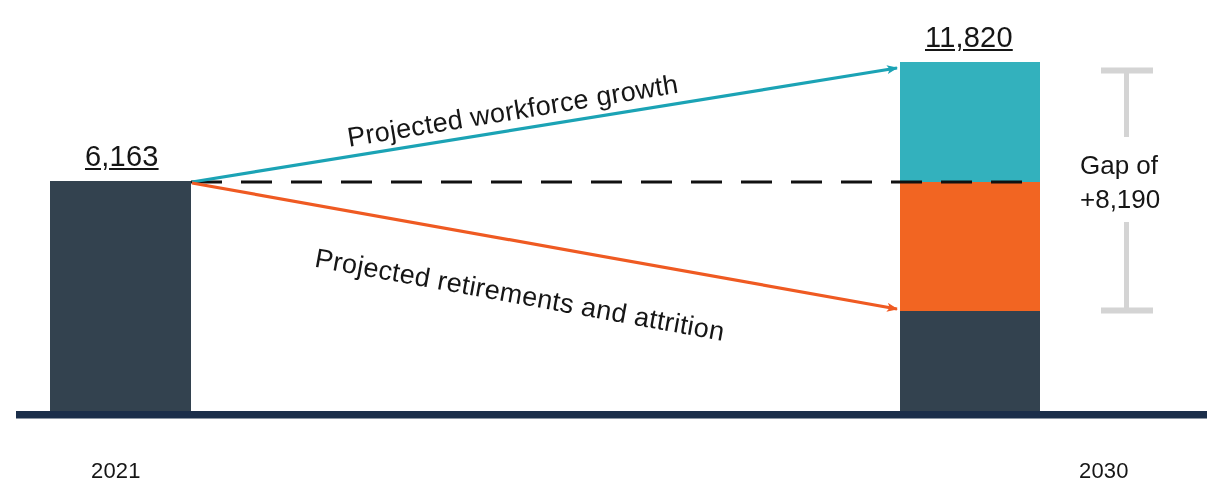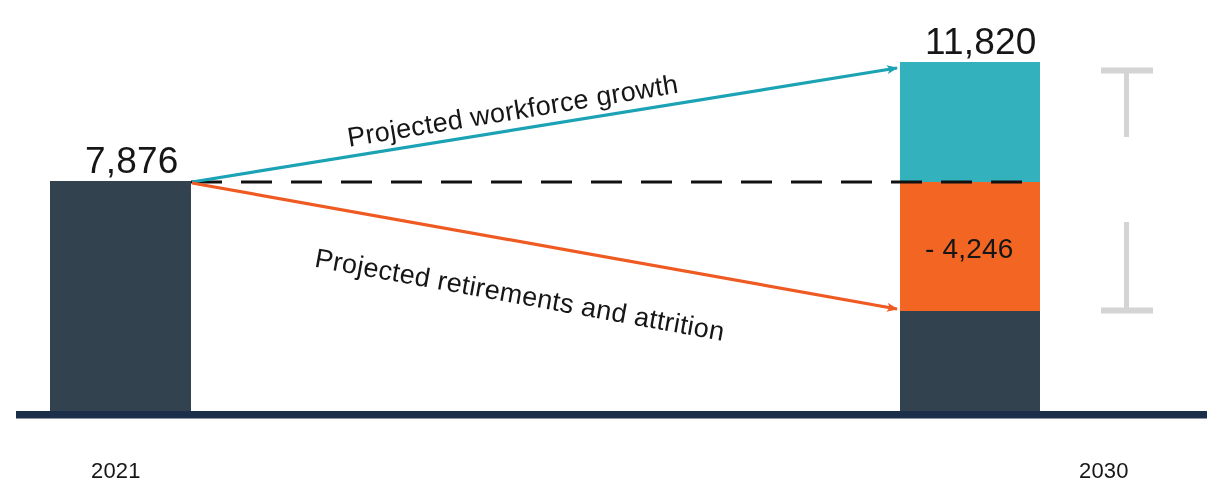--- a/index.html
+++ b/index.html
@@ -25,22 +25,23 @@
     height: 499px;
   }
   .txt {
     position: absolute;
     color: #161616;
     font-family: "Liberation Sans", sans-serif;
     white-space: nowrap;
     line-height: 1.18;
   }
   .val-label {
-    font-size: 37px;
+    font-size: 29px;
     letter-spacing: 0.2px;
+    text-decoration: underline;
   }
   .seg-label {
     font-size: 28px;
     letter-spacing: 0.2px;
   }
   .axis-label {
     font-size: 22px;
     letter-spacing: 0.2px;
   }
   .gap-label {
@@ -98,29 +99,32 @@
     <g>
       <line x1="1101" y1="70.5" x2="1153" y2="70.5" stroke="#d4d4d4" stroke-width="6"></line>
       <line x1="1126.5" y1="70" x2="1126.5" y2="137" stroke="#d4d4d4" stroke-width="5"></line>
       <line x1="1126.5" y1="222" x2="1126.5" y2="311" stroke="#d4d4d4" stroke-width="5"></line>
       <line x1="1101" y1="310.5" x2="1153" y2="310.5" stroke="#d4d4d4" stroke-width="6"></line>
     </g>
 
     <rect x="16" y="411" width="1191" height="7.5" fill="#1b2e4a"></rect>
   </svg>
 
-  <div class="txt val-label" style="left:85px; top:139px;">7,876</div>
+  <div class="txt val-label" style="left:85px; top:139px;">6,163</div>
 
   <div class="txt val-label" style="left:925px; top:20px;">11,820</div>
 
 
-  <div class="txt seg-label" style="left:925px; top:232px;">- 4,246</div>
 
   <div class="txt arrow-label" id="lbl-growth">Projected workforce growth</div>
 
   <div class="txt arrow-label" id="lbl-attrition">Projected retirements and attrition</div>
 
+  <div class="txt gap-label" style="left:1080px; top:148px;">
+    <span class="gap-line">Gap of</span>
+    <span class="gap-line">+8,190</span>
+  </div>
 
   <div class="txt axis-label" style="left:91px; top:458px;">2021</div>
 
   <div class="txt axis-label" style="left:1047px; top:458px;margin-left:32px;">2030</div>
 
 </div>
 
 </body></html>

